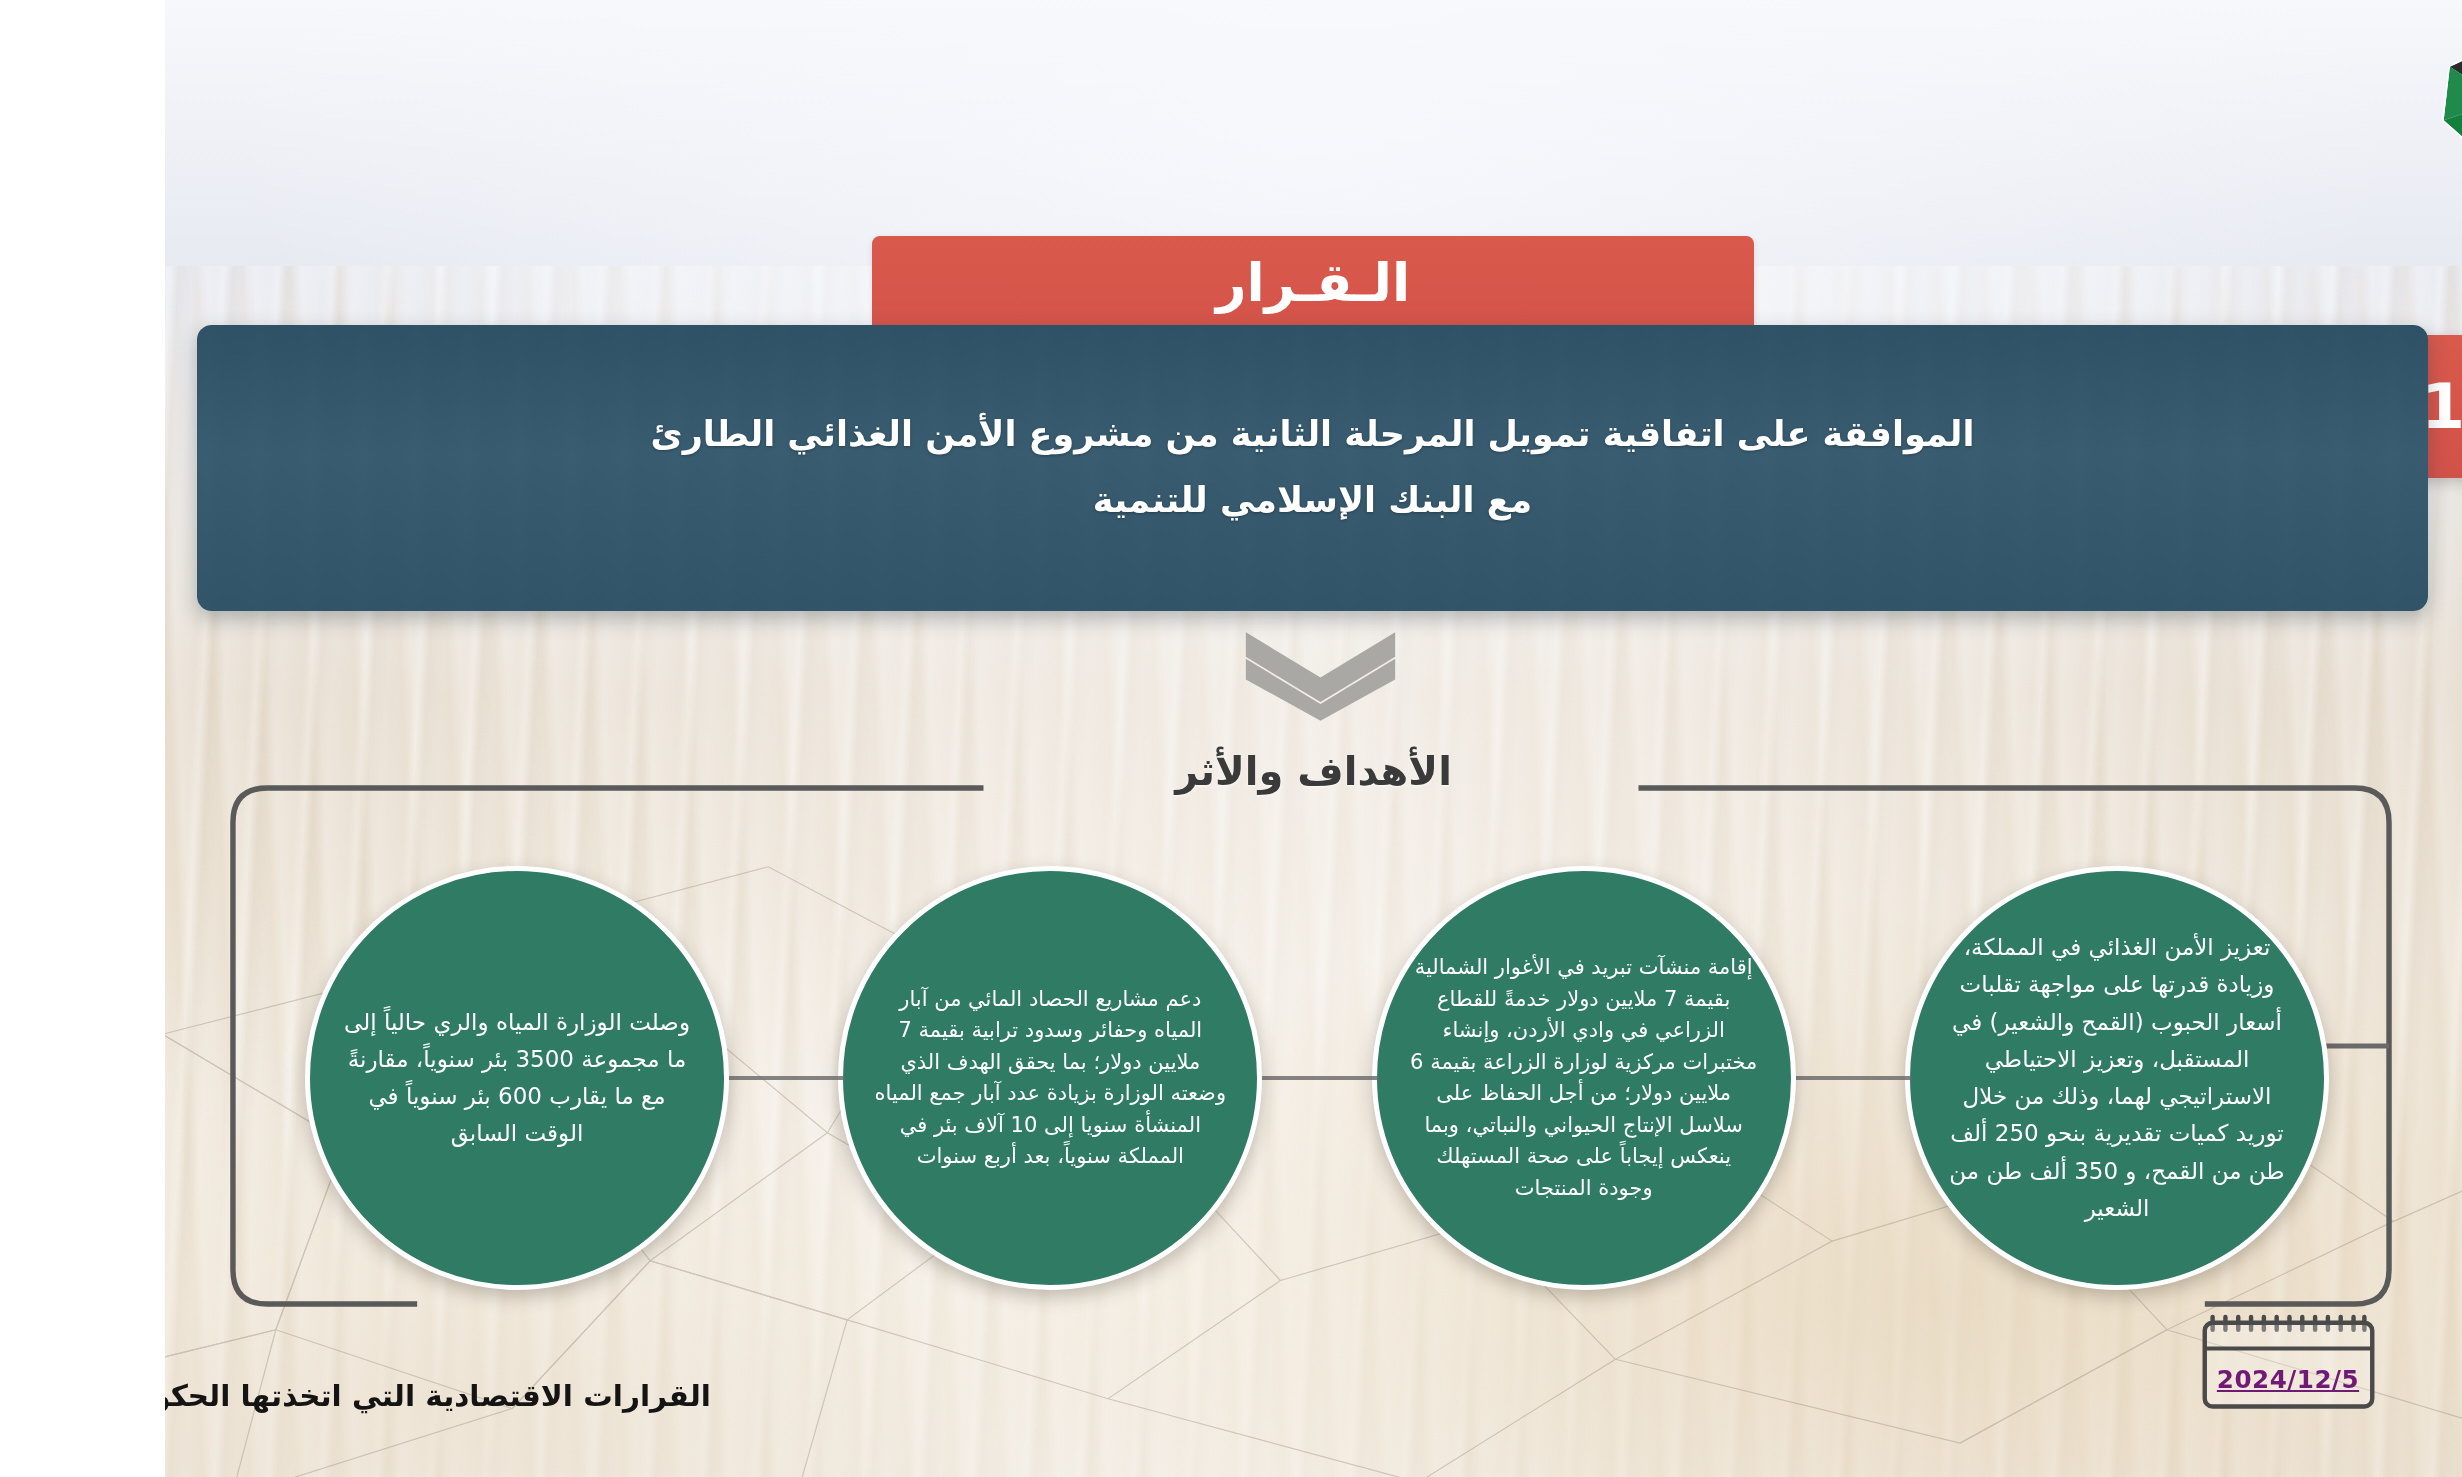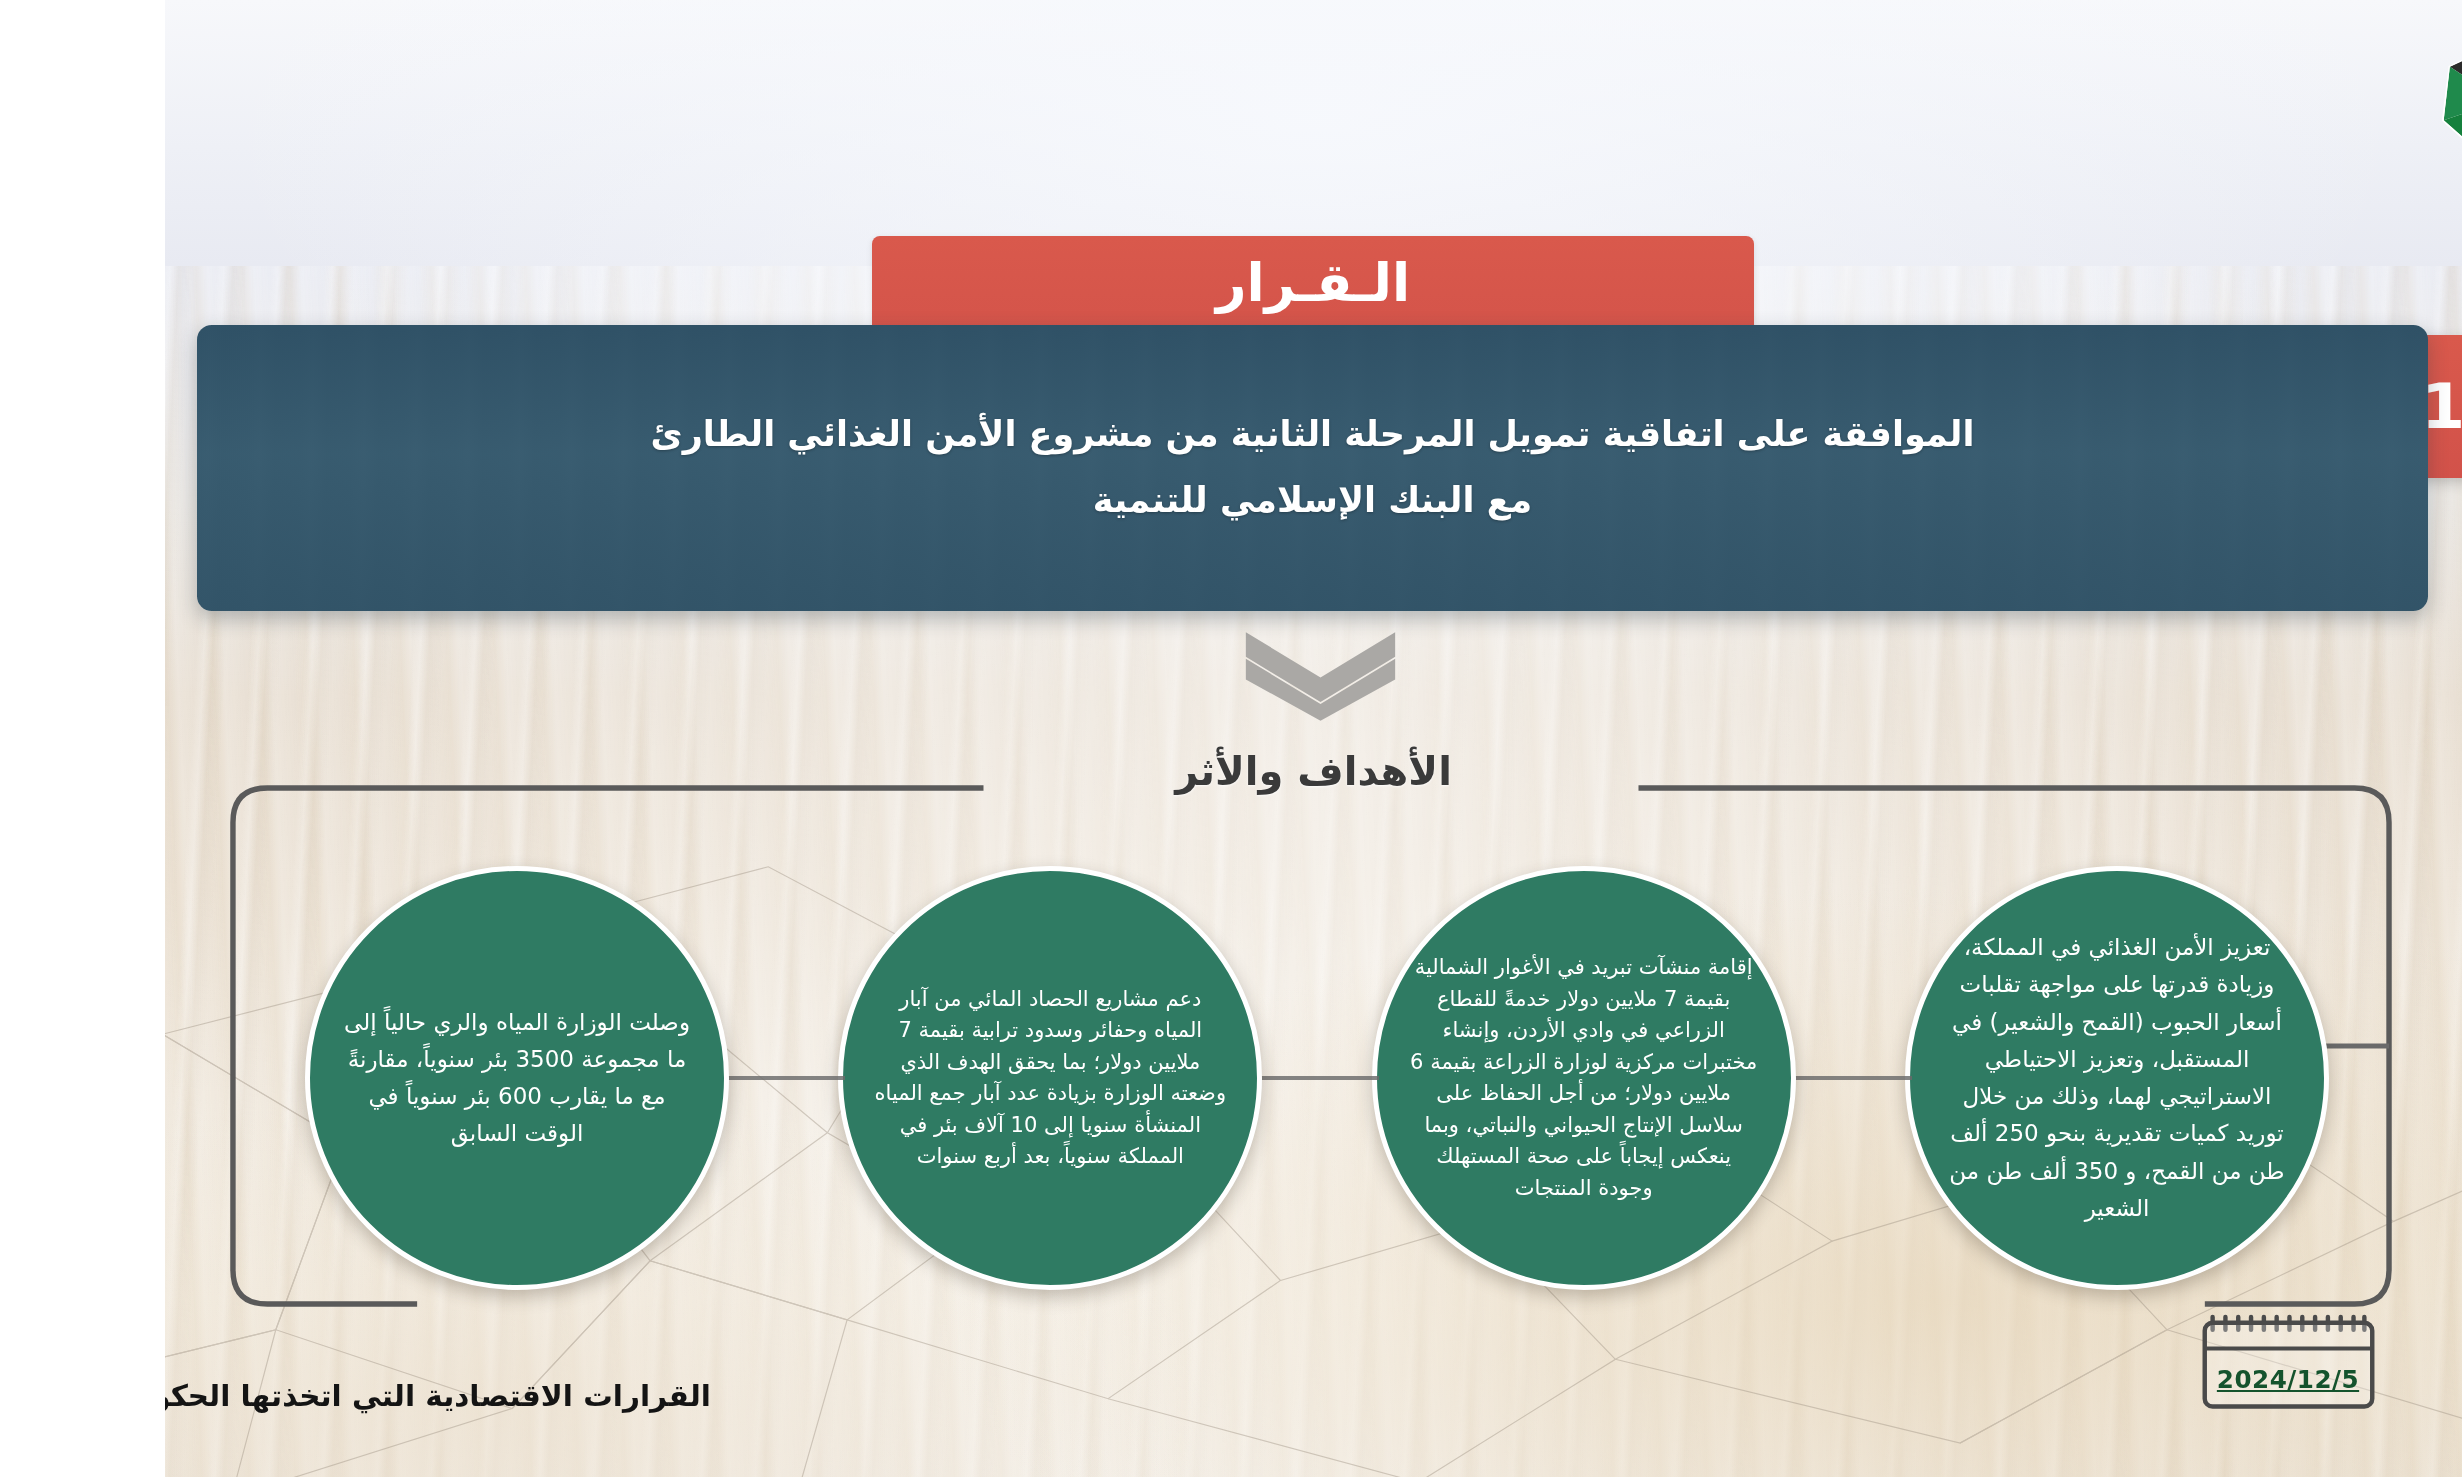--- a/index.html
+++ b/index.html
@@ -225,21 +225,21 @@
     top:1308px; left:2187px;
     width:202px; height:106px;
     z-index:4;
   }
   .cal-date{
     position:absolute;
     left:0; right:0; top:57px;
     text-align:center;
     font-size:24.6px;
     font-weight:700;
-    color:#14532d;
+    color:#701a75;
     letter-spacing:0.5px;
     text-decoration:underline;
   }
 
   
   .footer-note{
     position:absolute;
     top:1379px; left:116px;
     font-size:29.5px;
     font-weight:700;

